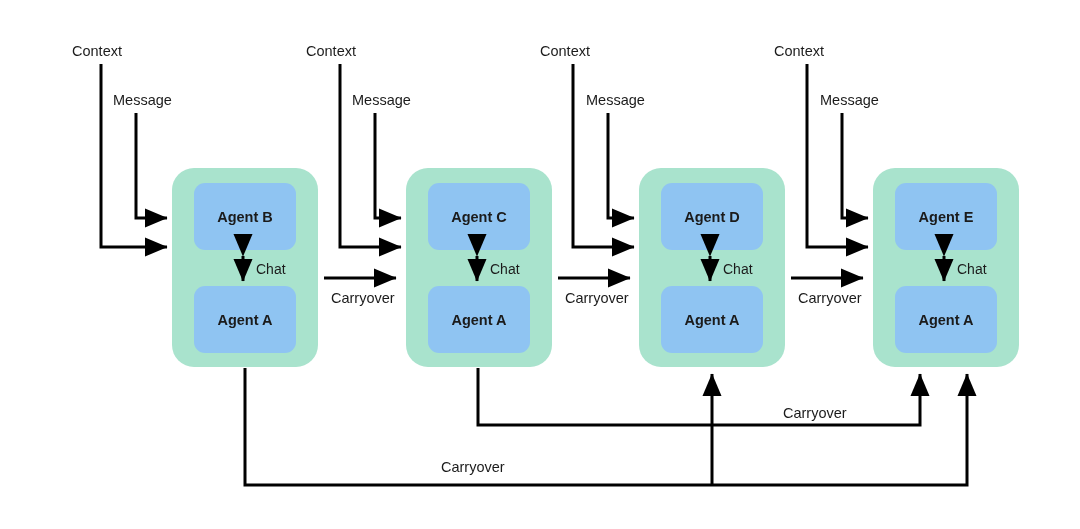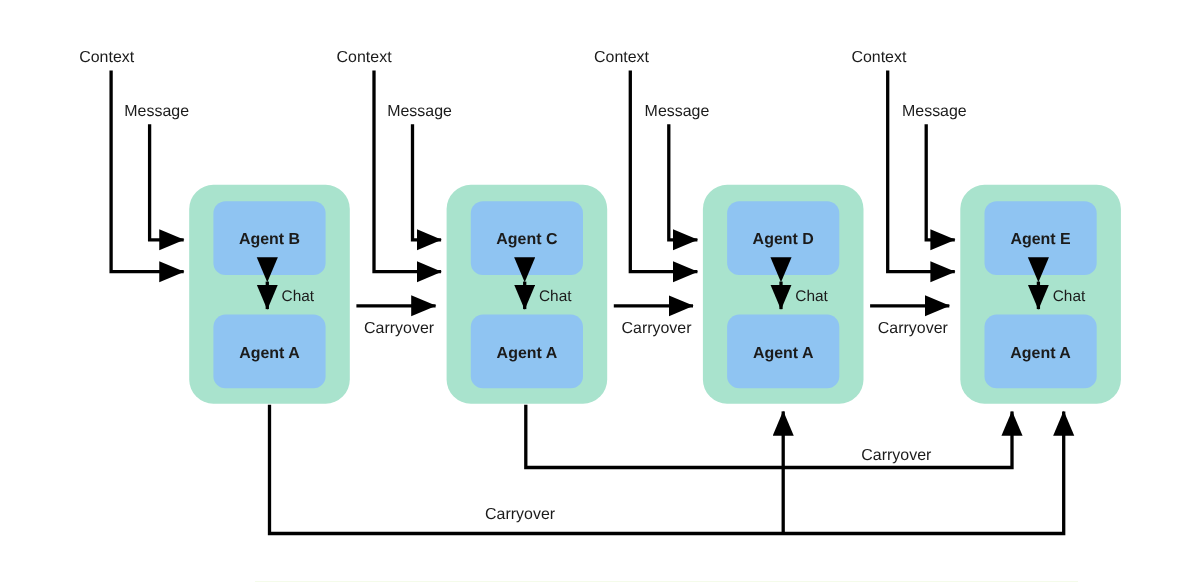--- a/index.html
+++ b/index.html
@@ -10,21 +10,21 @@
   body {
     width: 1080px;
     height: 529px;
     font-family: "Liberation Sans", sans-serif;
     overflow: hidden;
   }
   #diagram-root {
     position: relative;
     width: 980px;
     height: 529px;
-    background: #84cc16;
+    background: #f9a8d4;
   }
   svg.diagram-canvas {
     display: block;
     width: 1080px;
     height: 529px;
   }
   .group-shell {
     
   }
   .agent-box-label {

